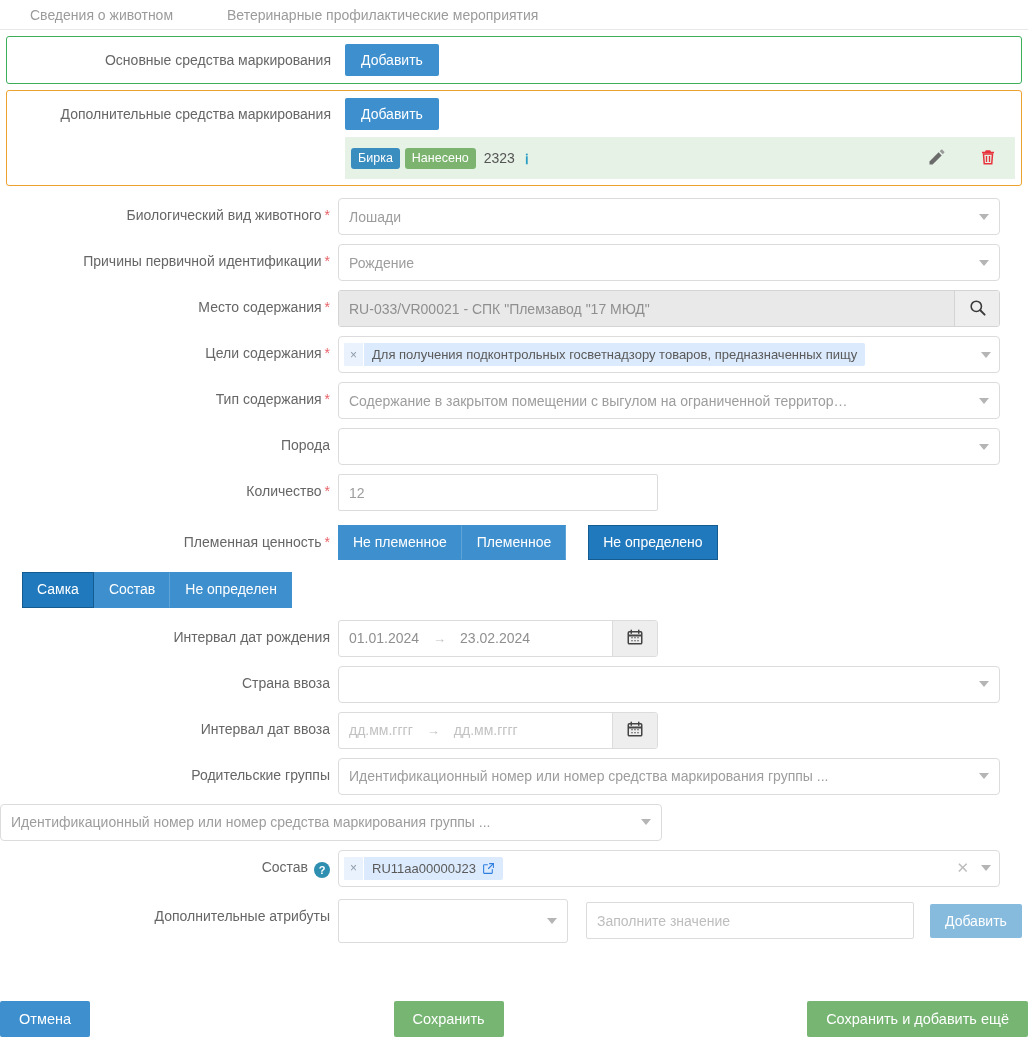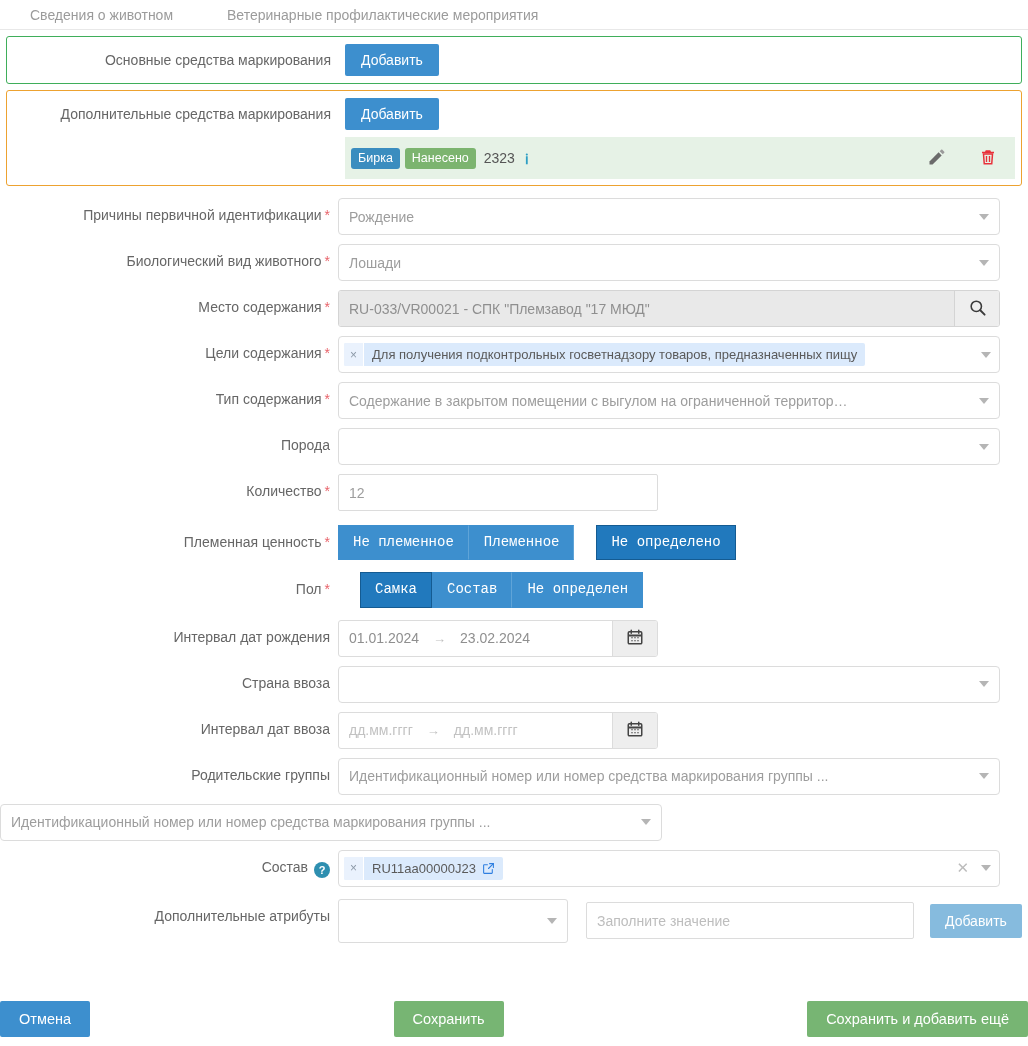--- a/index.html
+++ b/index.html
@@ -265,21 +265,21 @@
     display: flex;
     align-items: center;
     padding: 0 10px;
     color: #9d9d9d;
     font-size: 14px;
   }
 
   
   .seg { display: inline-flex; }
   .seg button {
-    font-family: Liberation Mono, monospace;
+    font-family: Liberation Sans, sans-serif;
     font-size: 14px;
     color: #ffffff;
     background: #3d8fce;
     border: 1px solid #3d8fce;
     border-right: 1px solid #5fa4d8;
     padding: 9px 14px;
     cursor: pointer;
     line-height: 1.1;
     white-space: nowrap;
   }
@@ -428,37 +428,37 @@
         </span>
       </button>
     </div>
   </div>
 </div>
 
 <div class="form">
 
   <div class="row">
     <div class="lbl">
+      <span>Биологический вид животного</span><span class="req">*</span>
+    </div>
+    <div class="ctl">
+      <div class="field">
+        <span class="val">Лошади</span>
+        <span class="caret"></span>
+      </div>
+    </div>
+  </div>
+
+  <div class="row">
+    <div class="lbl">
       <span>Причины первичной идентификации</span><span class="req">*</span>
     </div>
     <div class="ctl">
       <div class="field">
         <span class="val">Рождение</span>
-        <span class="caret"></span>
-      </div>
-    </div>
-  </div>
-
-  <div class="row">
-    <div class="lbl">
-      <span>Биологический вид животного</span><span class="req">*</span>
-    </div>
-    <div class="ctl">
-      <div class="field">
-        <span class="val">Лошади</span>
         <span class="caret"></span>
       </div>
     </div>
   </div>
 
   <div class="row">
     <div class="lbl">
       <span>Место содержания</span><span class="req">*</span>
     </div>
     <div class="ctl">
@@ -531,23 +531,20 @@
     <div class="ctl">
       <div class="seg">
         <button>Не племенное</button>
         <button>Племенное</button>
         <button class="active">Не определено</button>
       </div>
     </div>
   </div>
 
   <div class="row" style="margin-bottom:12px">
-    <div class="lbl">
-      <span>Пол</span><span class="req">*</span>
-    </div>
     <div class="ctl">
       <div class="seg">
         <button class="active">Самка</button>
         <button>Состав</button>
         <button>Не определен</button>
       </div>
     </div>
   </div>
 
   <div class="row">

